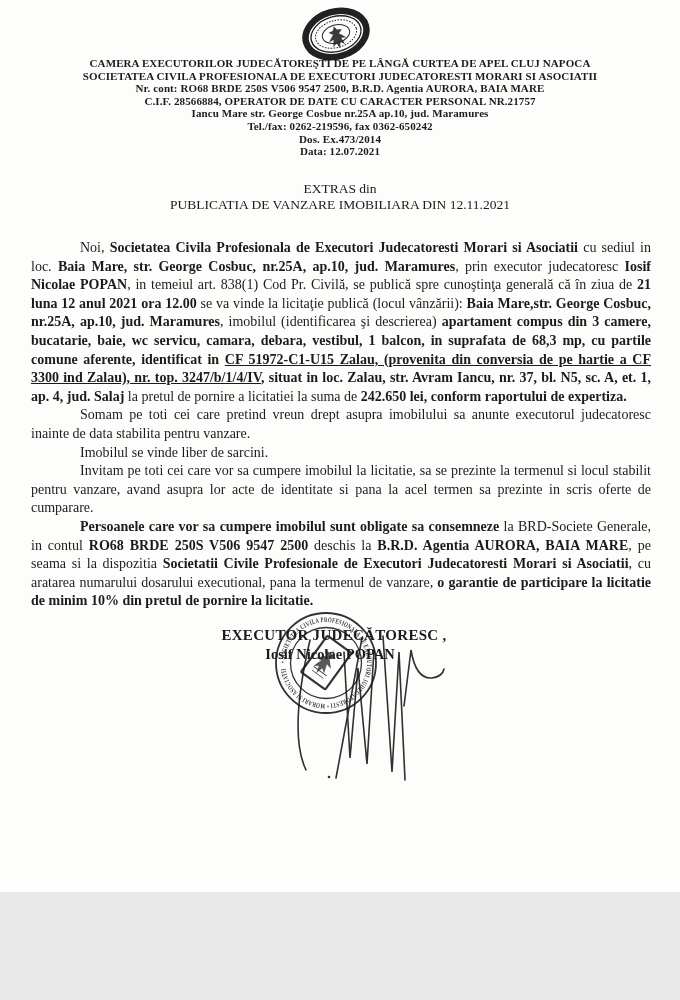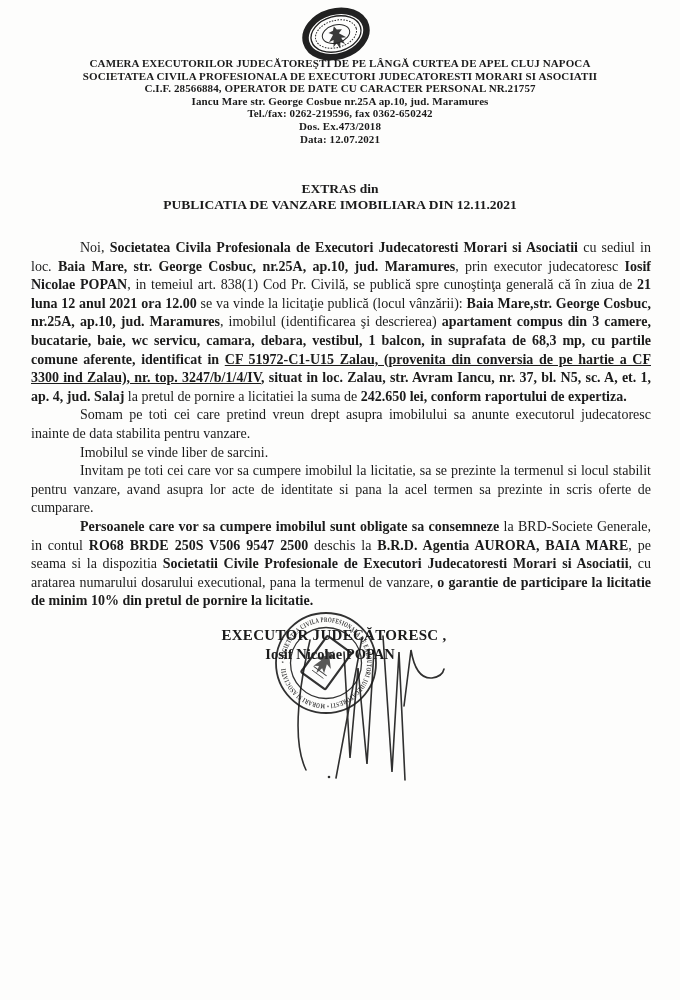--- a/index.html
+++ b/index.html
@@ -1,34 +1,34 @@
 <!DOCTYPE html>
 <html><head>
 <meta charset="utf-8">
 <style>
   html,body{margin:0;padding:0;background:#e8e8e8;}
   .page{
-    position:relative;width:680px;height:1000px;margin:0 auto;
+    position:relative;width:680px;height:892px;margin:0 auto;
     background:#fdfdfc;color:#1b1b1b;
     font-family:"Liberation Serif","DejaVu Serif",serif;
     overflow:hidden;
   }
   
   .top-seal{position:absolute;left:301px;top:7px;opacity:.95;}
   
   .hdr{
     position:absolute;top:57px;left:0;right:0;
     text-align:center;font-weight:bold;
     font-size:11px;line-height:12.6px;letter-spacing:.1px;
     white-space:nowrap;
   }
   
   .title{
     position:absolute;top:181px;left:0;right:0;
-    text-align:center;font-weight:bold;
+    text-align:center;font-weight:normal;
     font-size:13.5px;line-height:15.5px;
   }
   
   .body{
     position:absolute;top:239px;left:31px;width:620px;
     font-size:14px;line-height:18.6px;text-align:justify;
   }
   .para{margin:0;text-indent:49px;}
   .b{font-weight:bold;}
   .u{text-decoration:underline;}
@@ -53,24 +53,25 @@
       <ellipse cx="35" cy="27" rx="25.5" ry="17.5" fill="none" stroke="#161616" stroke-width="1.4"></ellipse>
       <ellipse cx="35" cy="27" rx="21" ry="13.5" fill="none" stroke="#1c1c1c" stroke-width="1" stroke-dasharray="1.6 1.3"></ellipse>
       <ellipse cx="35" cy="27" rx="14" ry="9" fill="none" stroke="#1c1c1c" stroke-width="1"></ellipse>
       <path d="M35,19 l-2,4 -5,1 4,3 -6,6 5,-1 -2,7 4,-3 2,6 2,-6 4,3 -2,-7 5,1 -6,-6 4,-3 -5,-1 z" fill="#1a1a1a" opacity=".9"></path>
     </g>
   </svg>
 
   <header class="hdr">
     <div>CAMERA EXECUTORILOR JUDECĂTOREŞTI DE PE LÂNGĂ CURTEA DE APEL CLUJ NAPOCA</div>
     <div>SOCIETATEA CIVILA PROFESIONALA DE EXECUTORI JUDECATORESTI MORARI SI ASOCIATII</div>
+    <div>Nr. cont: RO68 BRDE 250S V506 9547 2500, B.R.D. Agentia AURORA, BAIA MARE</div>
     <div>C.I.F. 28566884, OPERATOR DE DATE CU CARACTER PERSONAL NR.21757</div>
     <div>Iancu Mare str. George Cosbue nr.25A ap.10, jud. Maramures</div>
     <div>Tel./fax: 0262-219596, fax 0362-650242</div>
-    <div>Dos. Ex.473/2018</div>
+    <div>Dos. Ex.473/2014</div>
     <div>Data: 12.07.2021</div>
   </header>
 
   <div class="title">
     <div>EXTRAS din</div>
     <div>PUBLICATIA DE VANZARE IMOBILIARA DIN 12.11.2021</div>
   </div>
 
   <main class="body">
       <p class="para"><span>Noi, </span><span class="b">Societatea Civila Profesionala de Executori Judecatoresti Morari si Asociatii</span><span> cu sediul in loc. </span><span class="b">Baia Mare, str. George Cosbuc, nr.25A, ap.10, jud. Maramures</span><span>, prin executor judecatoresc </span><span class="b">Iosif Nicolae POPAN</span><span>, in temeiul art. 838(1) Cod Pr. Civilă, se publică spre cunoştinţa generală că în ziua de </span><span class="b">21 luna 12 anul 2021 ora 12.00</span><span> se va vinde la licitaţie publică (locul vânzării): </span><span class="b">Baia Mare,str. George Cosbuc, nr.25A, ap.10, jud. Maramures</span><span>, imobilul (identificarea şi descrierea) </span><span class="b">apartament compus din 3 camere, bucatarie, baie, wc servicu, camara, debara, vestibul, 1 balcon, in suprafata de 68,3 mp, cu partile comune aferente, identificat in </span><span class="b u">CF 51972-C1-U15 Zalau, (provenita din conversia de pe hartie a CF 3300 ind Zalau), nr. top. 3247/b/1/4/IV</span><span class="b">, situat in loc. Zalau, str. Avram Iancu, nr. 37, bl. N5, sc. A, et. 1, ap. 4, jud. Salaj</span><span> la pretul de pornire a licitatiei la suma de </span><span class="b">242.650 lei, conform raportului de expertiza.</span></p>

